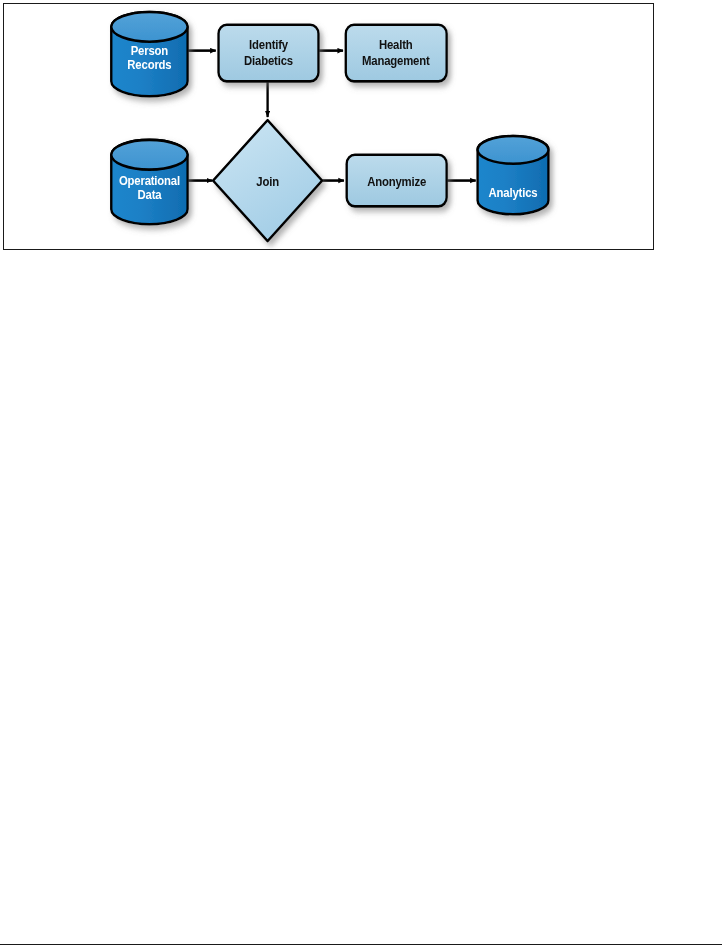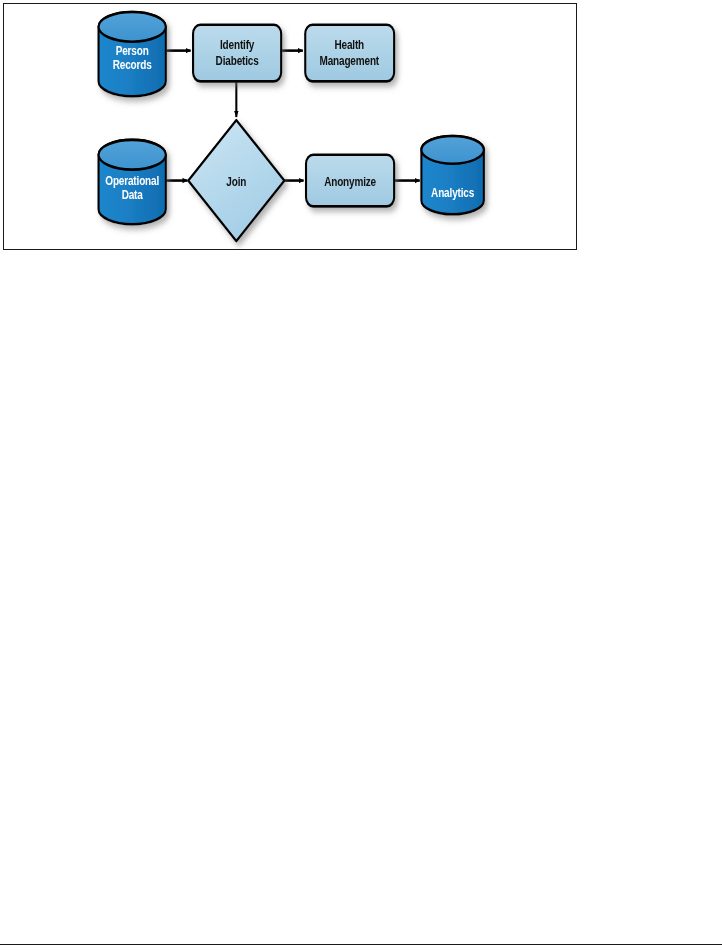--- a/index.html
+++ b/index.html
@@ -12,21 +12,21 @@
     height: 951px;
     position: relative;
     font-family: "Liberation Sans", "DejaVu Sans", sans-serif;
     overflow: hidden;
   }
 
   #figure-frame {
     position: absolute;
     left: 3px;
     top: 3px;
-    width: 574px;
+    width: 651px;
     height: 247px;
     border: 1.5px solid #1a1a1a;
     background: #ffffff;
     box-sizing: border-box;
   }
 
   #diagram-canvas {
     position: absolute;
     left: 0;
     top: 0;

